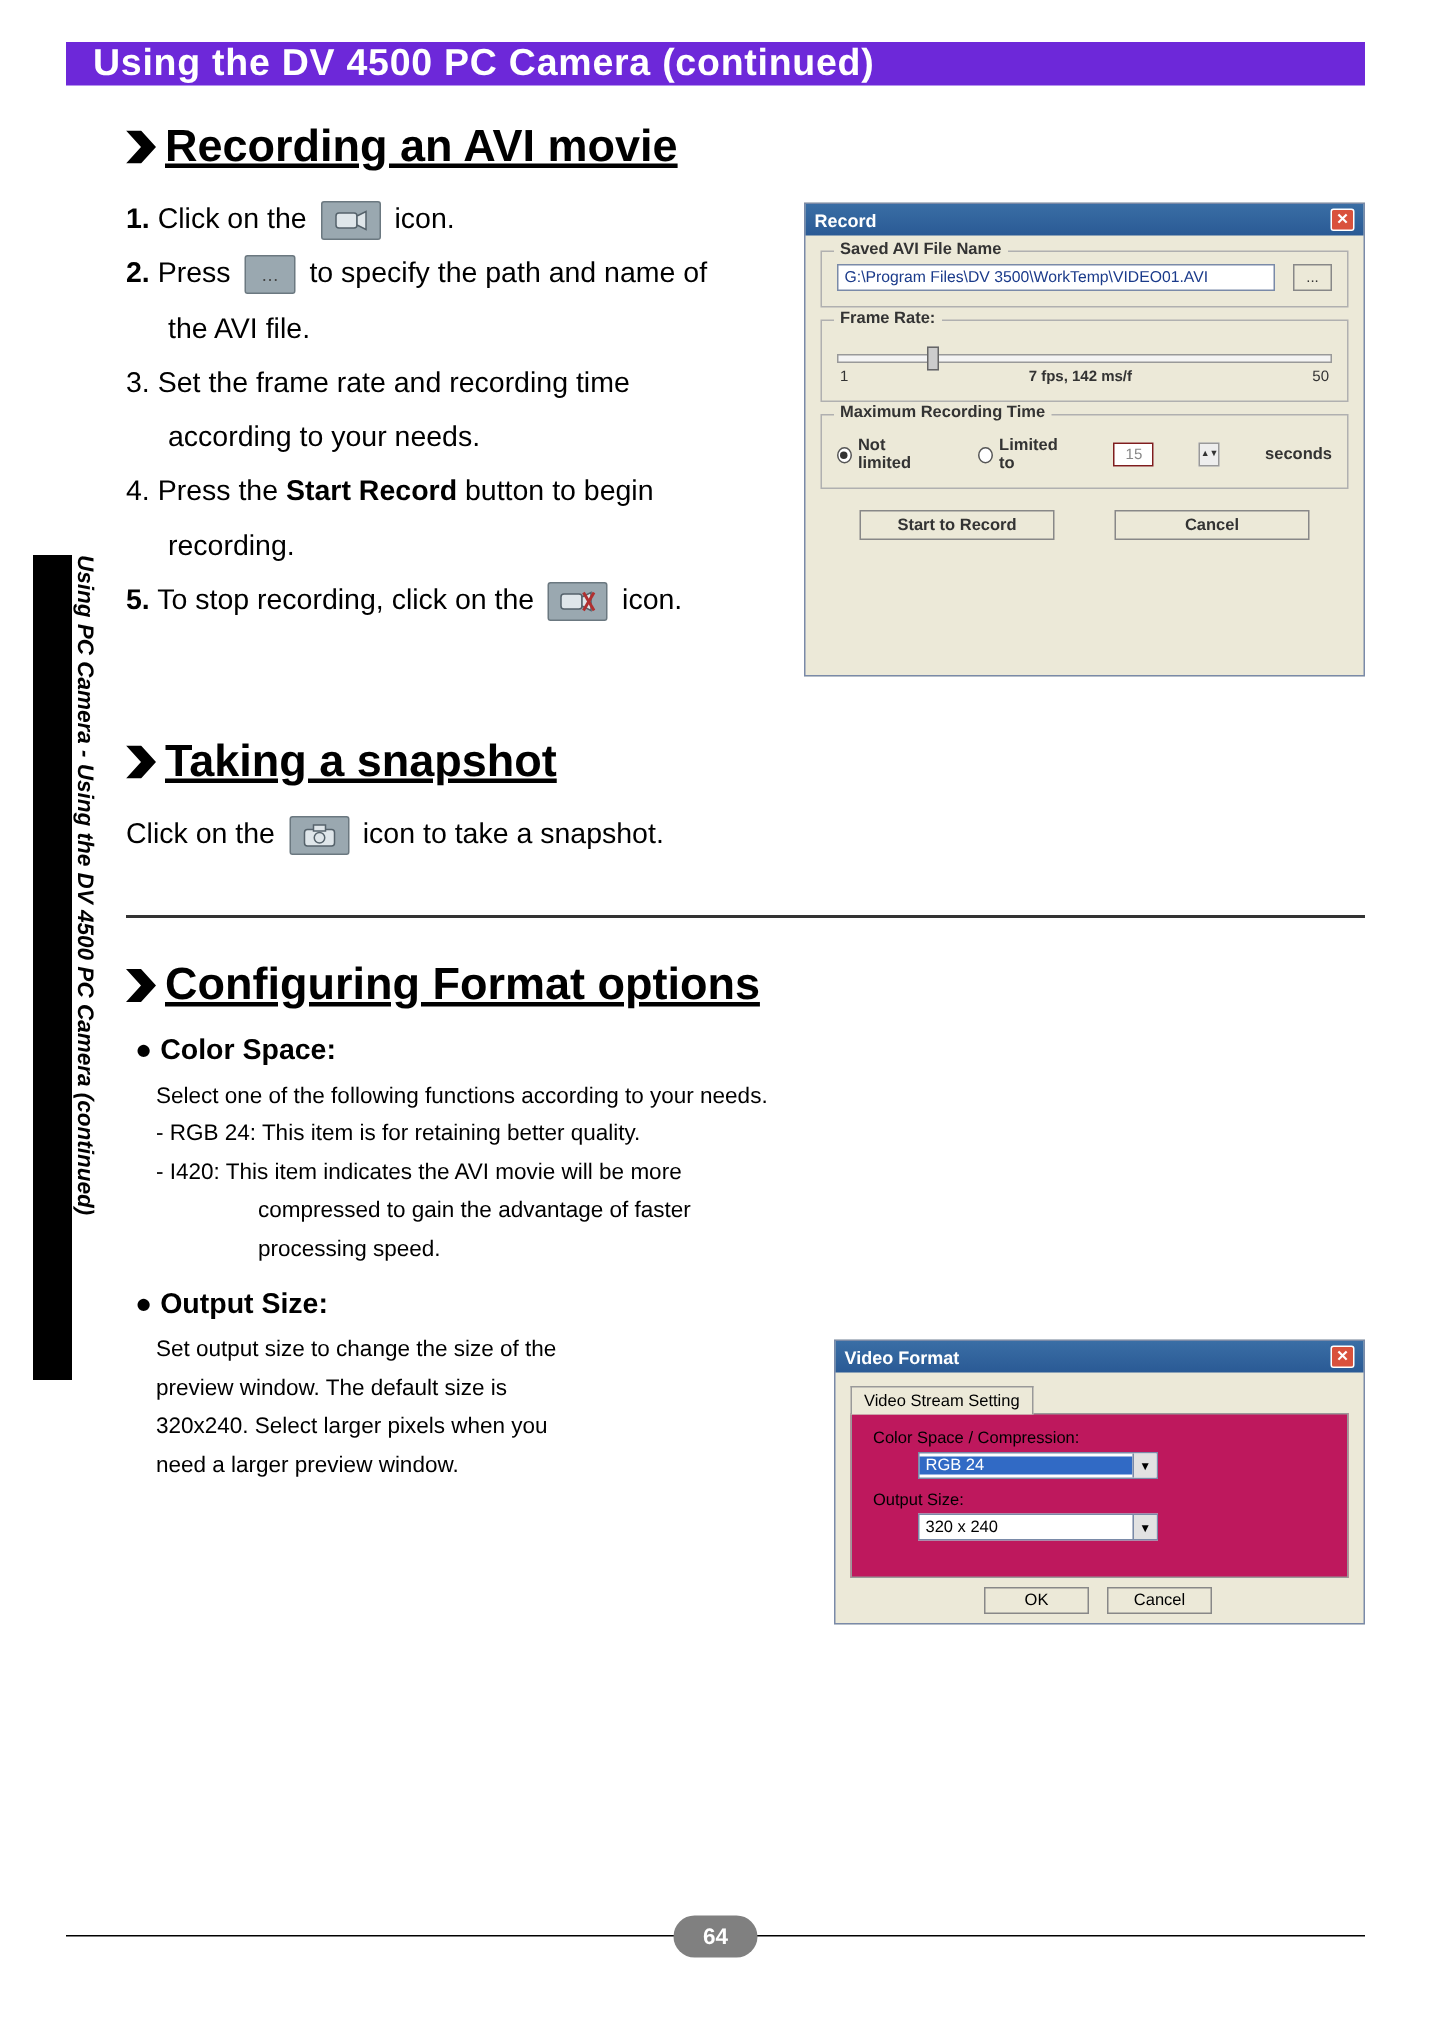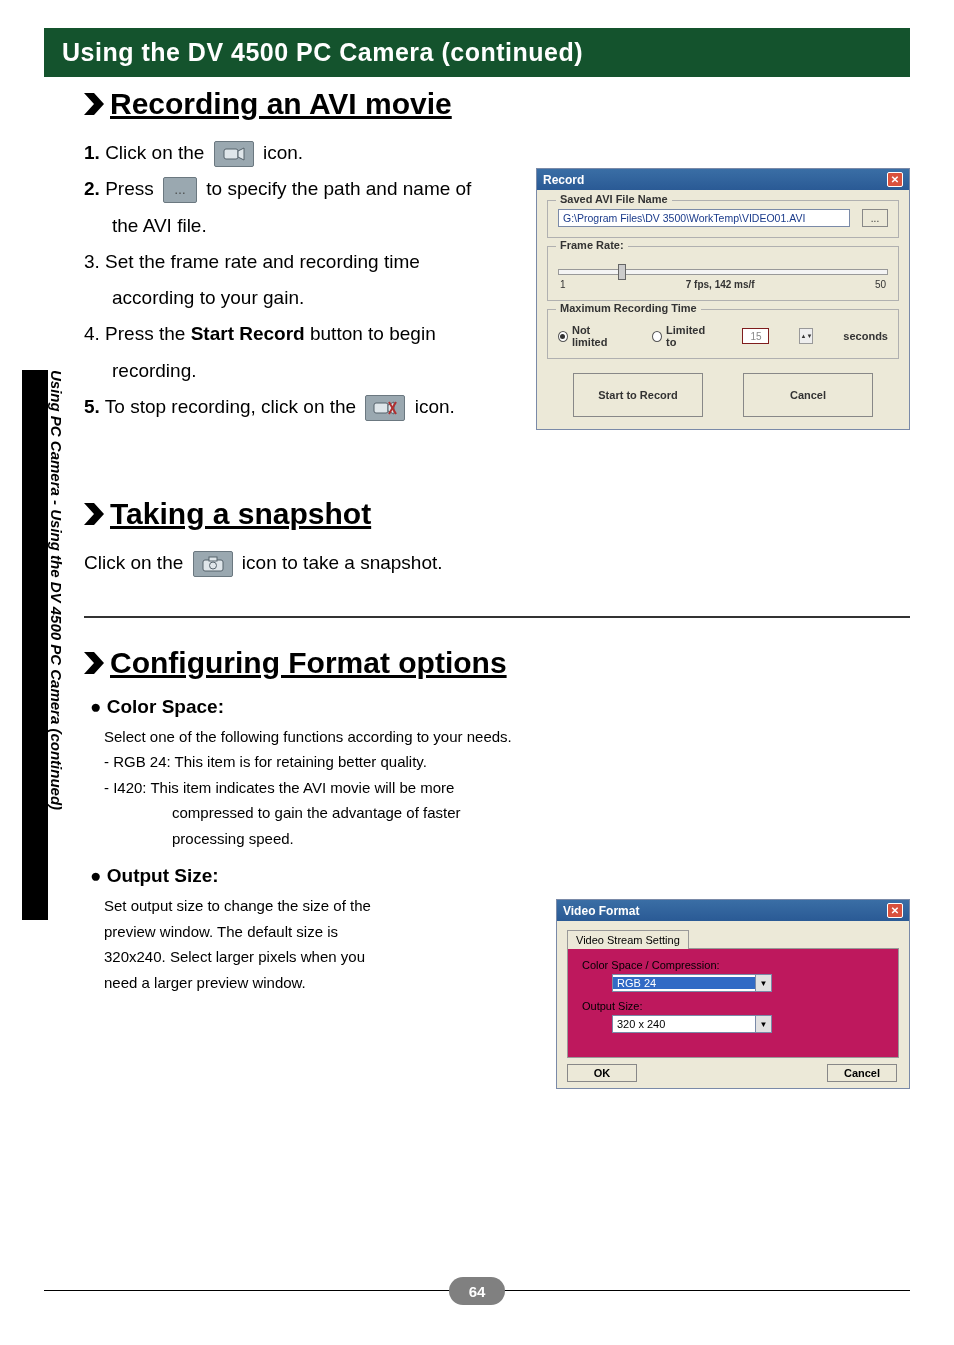--- a/index.html
+++ b/index.html
@@ -11,26 +11,26 @@
     position: relative;
     color: #000;
   }
   .page {
     position: relative;
     width: 954px;
     height: 1345px;
     padding: 28px 44px 0 44px;
   }
   .title-bar {
-    background: #14532d;
+    background: #6d28d9;
     color: #fff;
     font-size: 25px;
     font-weight: bold;
-    padding: 10px 18px;
-    margin-bottom: 10px;
+    padding: 0 18px;
+    margin-bottom: 24px;
     letter-spacing: 0.5px;
   }
   .side-tab {
     position: absolute;
     left: 22px;
     top: 370px;
     width: 26px;
     height: 550px;
     background: #000;
   }
@@ -57,21 +57,20 @@
   }
   .section-heading svg { flex-shrink: 0; }
   .section-heading .label {
     font-size: 30px;
     font-weight: bold;
     text-decoration: underline;
   }
   .body-row {
     display: flex;
     gap: 20px;
-    align-items: center;
   }
   .instr-col {
     flex: 1;
     font-size: 19px;
     line-height: 1.7;
     margin-bottom: 30px;
   }
   .instr-col .step { margin-bottom: 4px; }
   .instr-col .indent { padding-left: 28px; }
   .inline-icon {
@@ -190,21 +189,21 @@
   .spin-input {
     width: 30px; height: 16px; border:1px solid #7f1d1d; background:#fff; font-size:10px;
     display:inline-flex; align-items:center; justify-content:center; color:#888;
   }
   .spin-btns {
     width: 14px; height:16px; border:1px solid #999; background:#eee; display:inline-flex;
     flex-direction:column; font-size:6px; line-height:1; align-items:center; justify-content:center;
   }
   .dlg-buttons { display:flex; gap: 40px; justify-content:center; margin-top:14px; }
   .dlg-btn {
-    border: 1px solid #888; background:#ece9d8; padding: 15px 0; font-size:11px; font-weight:bold;
+    border: 1px solid #888; background:#ece9d8; padding: 3px 0; font-size:11px; font-weight:bold;
     width: 130px; text-align:center;
   }
   hr.rule {
     border: none; border-top: 2px solid #333; margin: 36px 0 28px 0;
   }
   .bullet-head { font-weight: bold; font-size: 19px; }
   .bullet-head::before { content: "● "; }
   .body-text { font-size: 15px; line-height: 1.7; margin-left: 20px; }
   .lower {
     display: flex;
@@ -229,21 +228,21 @@
   .combo {
     display:flex; align-items:center; width: 160px; height:18px; border:1px solid #7a8aa8;
     background:#fff; margin-bottom:8px; margin-left: 30px;
   }
   .combo .combo-val { flex:1; padding:0 4px; font-size:11px; }
   .combo.sel .combo-val { background:#316ac5; color:#fff; }
   .combo .combo-arrow {
     width:16px; height:100%; border-left:1px solid #7a8aa8; background:#e2e2e2;
     display:flex; align-items:center; justify-content:center; font-size:8px;
   }
-  .vf-buttons { display:flex; gap:12px; justify-content:space-between; padding:6px 2px 0 0;font-weight:bold; }
+  .vf-buttons { display:flex; gap:12px; justify-content:center; padding:6px 2px 0 0; }
   .vf-btn { border:1px solid #888; background:#ece9d8; width:70px; text-align:center; padding:2px 0; font-size:11px; }
   .page-num {
     position:absolute; bottom:40px; left:50%; transform:translateX(-50%);
     width:56px; height:28px; border-radius:14px; background:#808080; color:#fff;
     display:flex; align-items:center; justify-content:center; font-weight:bold; font-size:15px;
   }
   .bottom-line { position:absolute; bottom:54px; left:44px; right:44px; height:1px; background:#000; }
 </style>
 </head>
 <body>
@@ -278,21 +277,21 @@
           <span>icon.</span>
         </div>
         <div class="step">
           <b>2.</b>
           <span>Press</span>
           <span class="inline-icon small" style="font-size:12px;color:#444;">…</span>
           <span>to specify the path and name of</span>
         </div>
         <div class="step indent">the AVI file.</div>
         <div class="step"><span>3. Set the frame rate and recording time</span></div>
-        <div class="step indent">according to your gain.</div>
+        <div class="step indent">according to your needs.</div>
         <div class="step">
           <span>4. Press the </span><b>Start Record</b><span> button to begin</span>
         </div>
         <div class="step indent">recording.</div>
         <div class="step">
           <b>5.</b>
           <span>To stop recording, click on the</span>
           <span class="inline-icon">
             <svg width="24" height="14" viewBox="0 0 24 14">
                 <rect x="1" y="2" width="14" height="10" rx="2" fill="#dfe6ea" stroke="#55626b"></rect>

